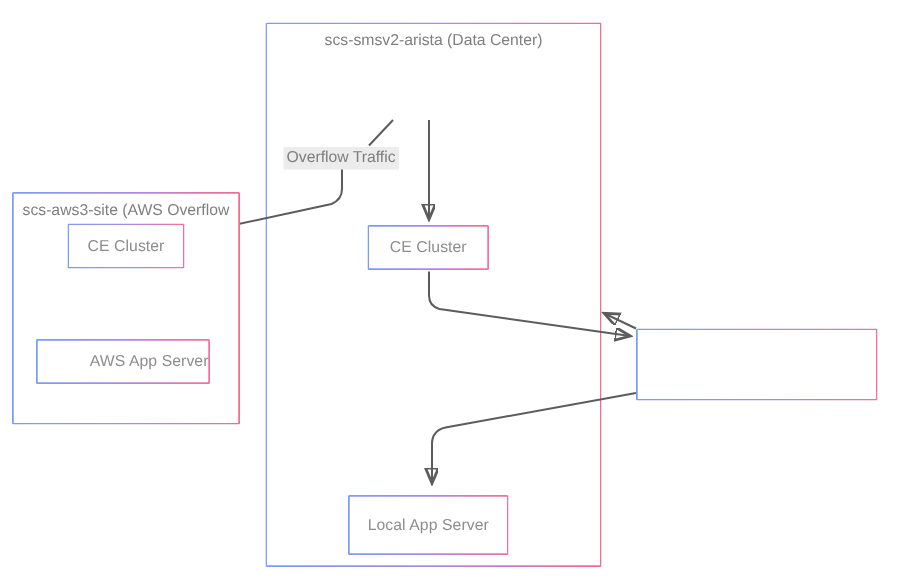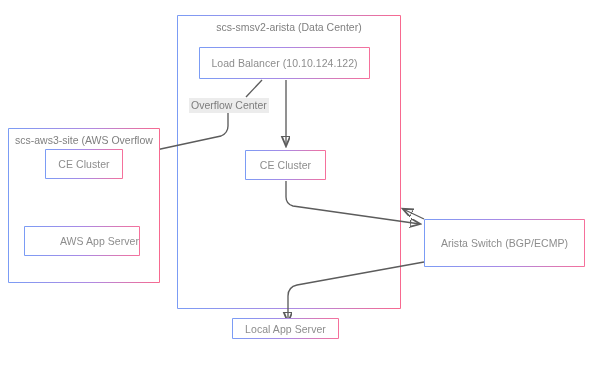--- a/index.html
+++ b/index.html
@@ -48,30 +48,30 @@
   .group > .ghead{
     position:absolute;
     top:4px;left:0;right:0;
     text-align:center;
     color:#7f7f7f;
     font-size:10.5px;
     line-height:14px;
     white-space:nowrap;
     overflow:hidden;
   }
-  #grp-dc{left:177px;top:15px;width:224px;height:294px;}
+  #grp-dc{left:177px;top:15px;width:224px;height:363px;}
   #grp-aws{left:8px;top:128px;width:152px;height:155px;z-index:3;}
   #grp-aws > .ghead{text-align:left;padding-left:6px;}
 
   
   #node-lb      {left:199px;top:47px; width:171px;height:32px;z-index:4;}
   #node-ce-dc   {left:245px;top:150px;width:81px; height:30px;z-index:4;}
   #node-ce-aws  {left:45px; top:149px;width:78px; height:30px;z-index:5;}
   #node-aws-app {left:24px; top:226px;width:116px;height:30px;z-index:5;justify-content:flex-end;}
-  #node-local   {left:232px;top:318px;width:107px;height:21px;z-index:4;}
+  #node-local   {left:232px;top:330px;width:107px;height:40px;z-index:4;}
   #node-arista  {left:424px;top:219px;width:161px;height:48px;z-index:6;}
   #node-arista .lbl{line-height:16px;}
 
   
   #edge-lbl-overflow{
     position:absolute;
     left:189px;top:98px;
     background:#ececec;
     color:#7d7d7d;
     font-size:10.5px;
@@ -113,41 +113,38 @@
   </svg>
 
   <div class="group" id="grp-dc">
     <div class="ghead">scs-smsv2-arista (Data Center)</div>
   </div>
 
   <div class="group" id="grp-aws">
     <div class="ghead">scs-aws3-site (AWS Overflow</div>
   </div>
 
-  <div class="gbox" id="node-lb">
-    <span class="lbl">Load Balancer (10.10.124.122)</span>
-  </div>
 
   <div class="gbox" id="node-ce-dc">
     <span class="lbl">CE Cluster</span>
   </div>
 
   <div class="gbox" id="node-ce-aws">
     <span class="lbl">CE Cluster</span>
   </div>
 
   <div class="gbox" id="node-aws-app">
     <span class="lbl">AWS App Server</span>
   </div>
 
   <div class="gbox" id="node-local">
     <span class="lbl">Local App Server</span>
   </div>
 
   <div class="gbox" id="node-arista">
     <span class="lbl">
-      <span>Arista Switch (BGP/ECMP)</span><br>
+      <br>
     </span>
   </div>
 
-  <div id="edge-lbl-overflow">Overflow Center</div>
+  <div id="edge-lbl-overflow">Overflow Traffic</div>
 
 </div>
 
 </body></html>

